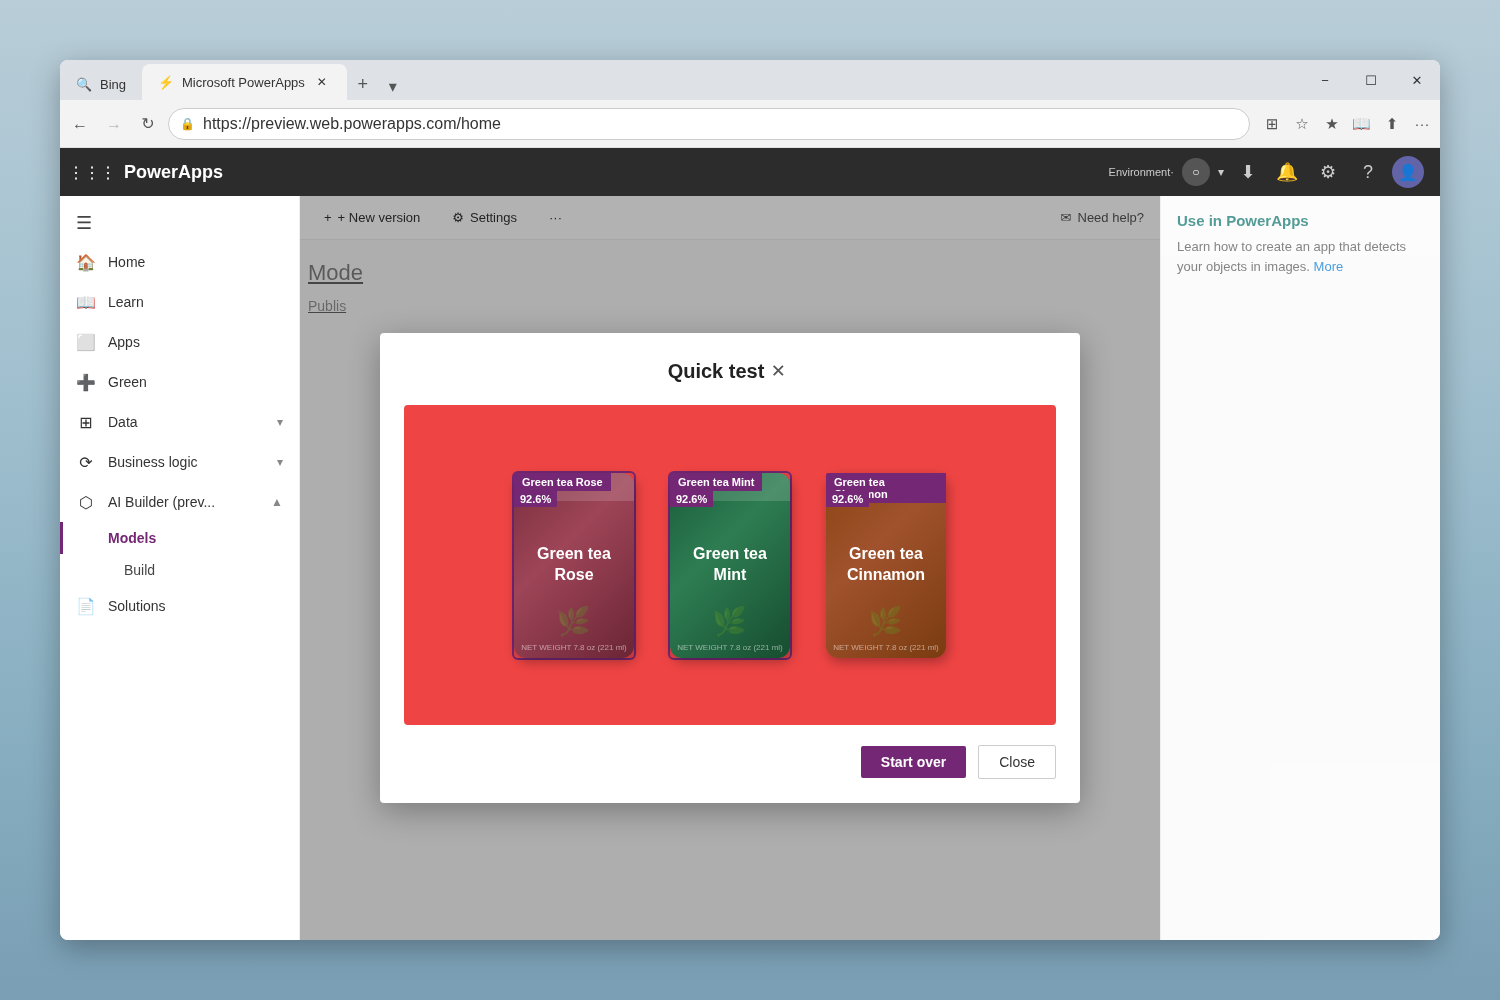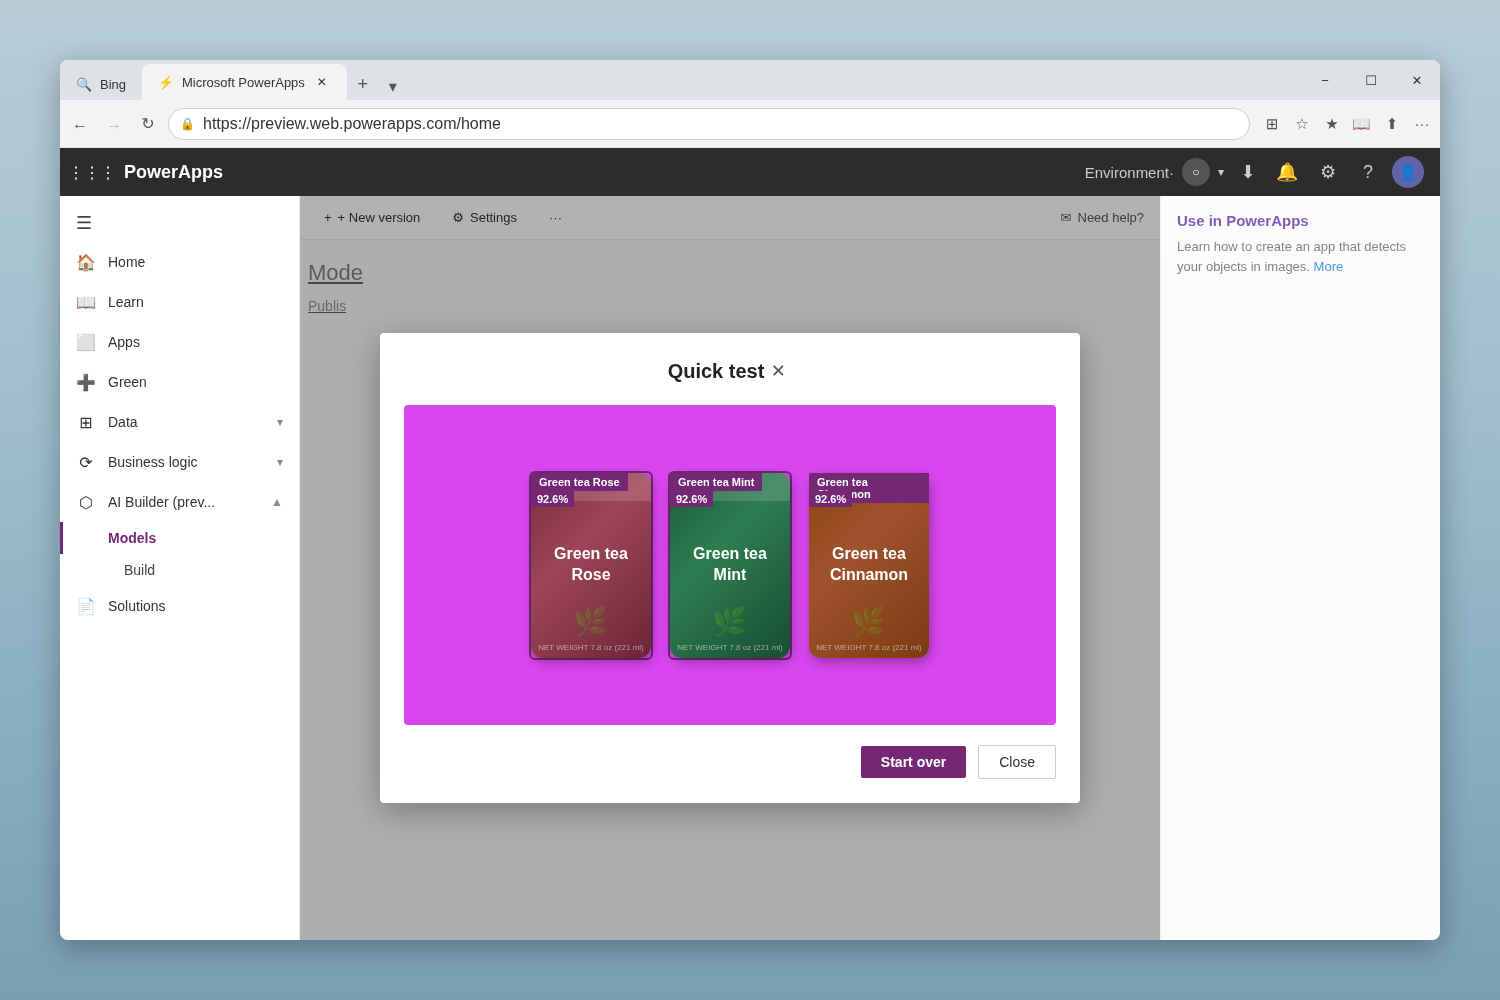--- a/index.html
+++ b/index.html
@@ -355,27 +355,27 @@
       height: 28px;
       display: flex;
       align-items: center;
       justify-content: center;
       cursor: pointer;
       font-size: 18px;
       color: #555;
       border-radius: 4px;
     }
     .modal-body {
-      background: #d946ef;
+      background: #ef4444;
       border-radius: 4px;
       padding: 20px;
       display: flex;
       align-items: center;
       justify-content: center;
-      gap: 19px;
+      gap: 36px;
       min-height: 320px;
       margin-bottom: 20px;
     }
     .product-card {
       position: relative;
       border-radius: 4px;
       overflow: visible;
     }
     .product-card.selected {
       outline: 2px solid #742774;
@@ -487,21 +487,21 @@
     .right-panel {
       width: 280px;
       background: #fff;
       border-left: 1px solid #eee;
       padding: 16px;
       opacity: 0.7;
     }
     .right-panel-title {
       font-size: 15px;
       font-weight: 600;
-      color: #4c1d95;
+      color: #0f766e;
       margin-bottom: 8px;
     }
     .right-panel-text {
       font-size: 13px;
       color: #555;
       line-height: 1.5;
     }
     .right-panel-link {
       color: #0078d4;
       cursor: pointer;
@@ -629,21 +629,21 @@
   </div>
 
   <div class="app-content">
 
     <div class="app-topbar">
       <div class="app-waffle">⋮⋮⋮</div>
       <div class="app-title">PowerApps</div>
       <div class="app-topbar-right">
         <div class="env-selector">
           <div style="text-align:right">
-            <div style="font-size:15px;color:#ccc">Environment·</div>
+            <div style="font-size:11px;color:#ccc">Environment·</div>
           </div>
           <div class="env-icon">○</div>
           <span style="color:#ccc;font-size:12px">▾</span>
         </div>
         <div class="topbar-icon-btn">⬇</div>
         <div class="topbar-icon-btn">🔔</div>
         <div class="topbar-icon-btn">⚙</div>
         <div class="topbar-icon-btn">?</div>
         <div class="user-avatar">👤</div>
       </div>

